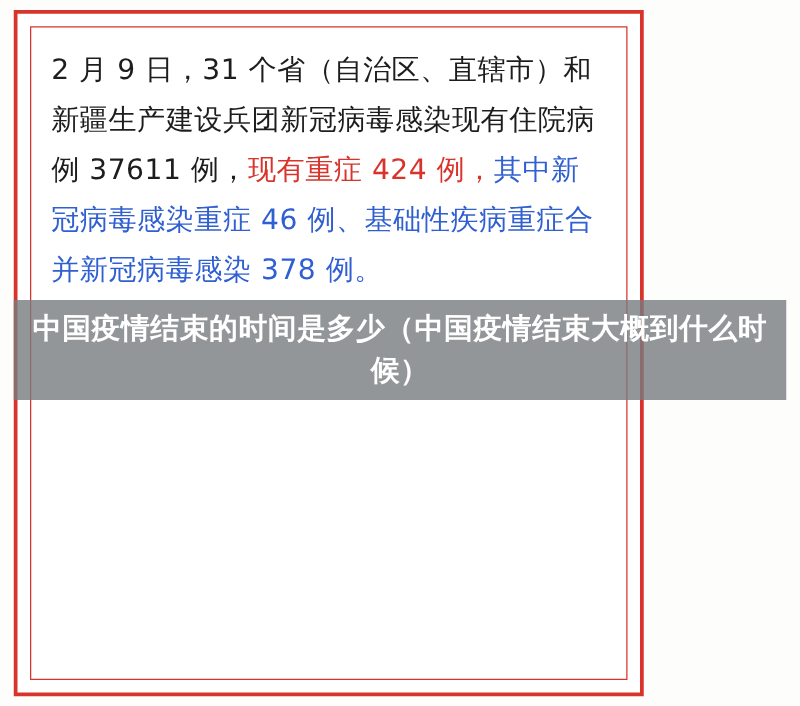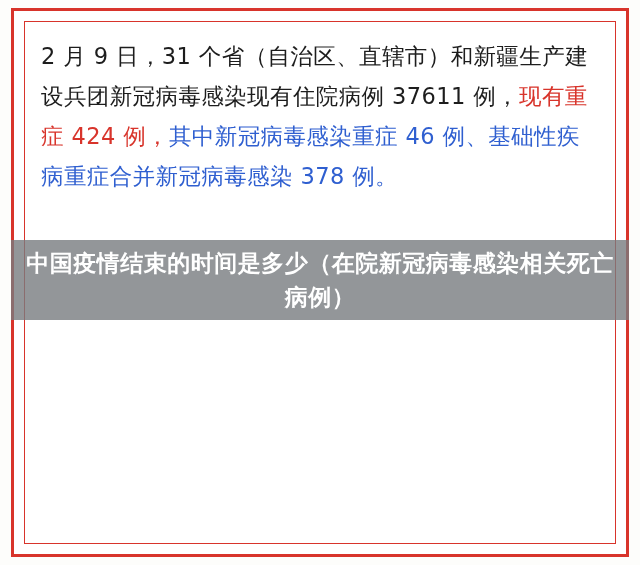--- a/index.html
+++ b/index.html
@@ -18,21 +18,21 @@
     width: 640px;
     height: 565px;
     background: #fdfdfb;
     box-sizing: border-box;
   }
   
   .card {
     position: absolute;
     left: 11px;
     top: 8px;
-    width: 618px;
+    width: 504px;
     height: 549px;
     border: 3px solid #d8342b;
     box-sizing: border-box;
     background: #ffffff;
   }
   .card-inner {
     position: absolute;
     left: 10px;
     top: 10px;
     right: 10px;
@@ -89,16 +89,16 @@
 
       <div class="text-body">
         <span class="seg-black">2 月 9 日，31 个省（自治区、直辖市）和新疆生产建设兵团新冠病毒感染现有住院病例 37611 例，</span><span class="seg-red">现有重症 424 例，</span><span class="seg-blue">其中新冠病毒感染重症 46 例、基础性疾病重症合并新冠病毒感染 378 例。</span>
       </div>
 
 
     </div>
   </div>
 
   <div class="overlay">
-    <div class="overlay-title">中国疫情结束的时间是多少（在院新冠病毒感染相关死亡病例）</div>
+    <div class="overlay-title">中国疫情结束的时间是多少（中国疫情结束大概到什么时候）</div>
   </div>
 
 </div>
 
 </body></html>

